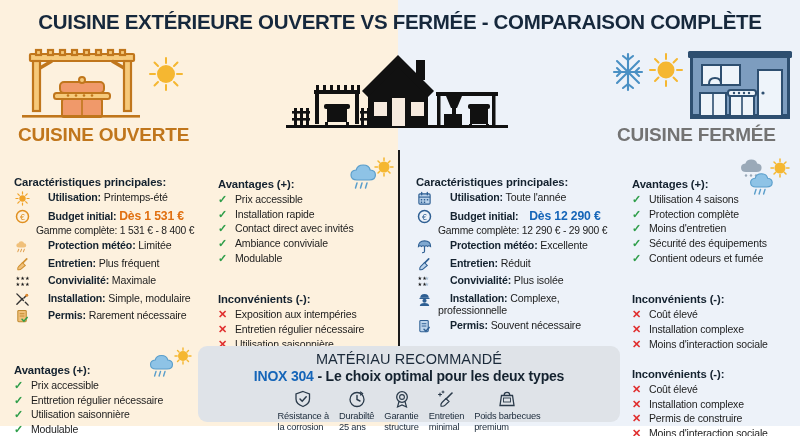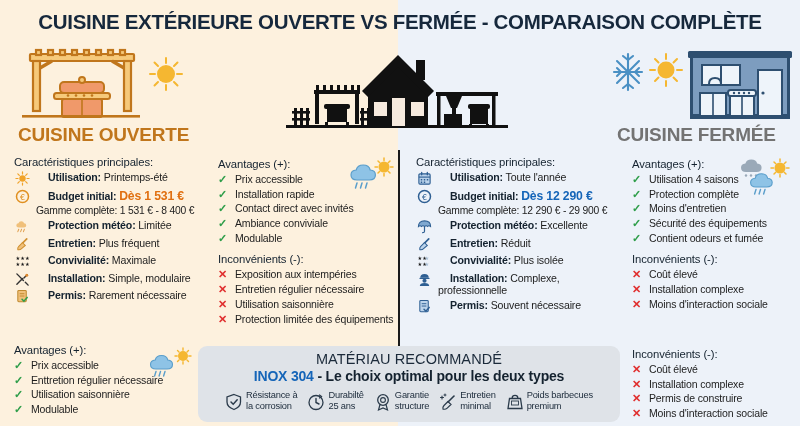--- a/index.html
+++ b/index.html
@@ -48,39 +48,39 @@
   
   .block { position: absolute; }
   .blk-c1 { left: 14px;  top: 156px; width: 196px; }
   .blk-c2 { left: 218px; top: 158px; width: 180px; }
   .blk-c3 { left: 416px; top: 156px; width: 212px; }
   .blk-c4 { left: 632px; top: 158px; width: 166px; }
   .blk-c1b{ left: 14px;  top: 344px; width: 196px; }
   .blk-c4b{ left: 632px; top: 348px; width: 166px; }
 
   .sec-title {
-    font-size: 11.3px; font-weight: 400; color: #14222f;
-    margin-bottom: 3px; letter-spacing: -0.1px;
+    font-size: 11.3px; font-weight: 700; color: #14222f;
+    margin-bottom: 3px; letter-spacing: -0.1px; margin-top: 20px;
   }
   .sec-title.blue { color: #14222f; }
 
   
   .feat {
     display: flex; align-items: flex-start; gap: 5px;
     margin-bottom: 2.5px; line-height: 1.18;
   }
   .feat .ico {
     flex: 0 0 17px; width: 17px; height: 15px;
     display: flex; align-items: center; justify-content: center;
     margin-top: 0px;
   }
   .feat .txt { font-size: 10.6px; color: #1d1d1d; letter-spacing: -0.15px; }
   .feat .txt b { font-weight: 700; color: #14222f; margin-left: 12px; }
   .price-open   { color: #e06f10; font-weight: 700; font-size: 12.2px; }
-  .price-closed { color: #1565b8; font-weight: 700; font-size: 12.2px; }
+  .price-closed { color: #1565b8; font-weight: 700; font-size: 12.2px; margin-left: 8px; }
   .subline { font-size: 10.3px; color: #222; letter-spacing: -0.2px; }
 
   
   .li {
     display: flex; align-items: flex-start; gap: 5px;
     margin-bottom: 1.5px; line-height: 1.2;
   }
   .li .mark { flex: 0 0 12px; font-size: 11px; font-weight: 700; line-height: 1.2; }
   .li .mark.ok { color: #2f9e4a; }
   .li .mark.no { color: #e03030; }
@@ -98,21 +98,21 @@
     display: flex; flex-direction: column; align-items: center;
     padding-top: 5px;
   }
   .banner-h1 { font-size: 14.5px; color: #1b2a3a; letter-spacing: 0.1px; }
   .banner-h2 { font-size: 14px; font-weight: 700; color: #14222f; margin-top: 1px; letter-spacing: -0.2px; }
   .banner-h2 .inox { color: #1565b8; }
   .banner-items {
     display: flex; align-items: center; justify-content: center;
     gap: 10px; margin-top: 6px; width: 100%; padding: 0 8px;
   }
-  .bitem { display: flex; align-items: flex-end; gap: 3px; }
+  .bitem { display: flex; align-items: center; gap: 3px; flex-direction: column; }
   .bitem .bico { flex: 0 0 18px; width: 18px; height: 18px; }
   .bitem .btxt { font-size: 9.3px; color: #1b2a3a; line-height: 1.15; letter-spacing: -0.2px; }
   svg { display: block; overflow: visible; }
 </style>
 </head>
 <body>
 
 <div class="canvas">
 
   <div class="bg-left"></div>

